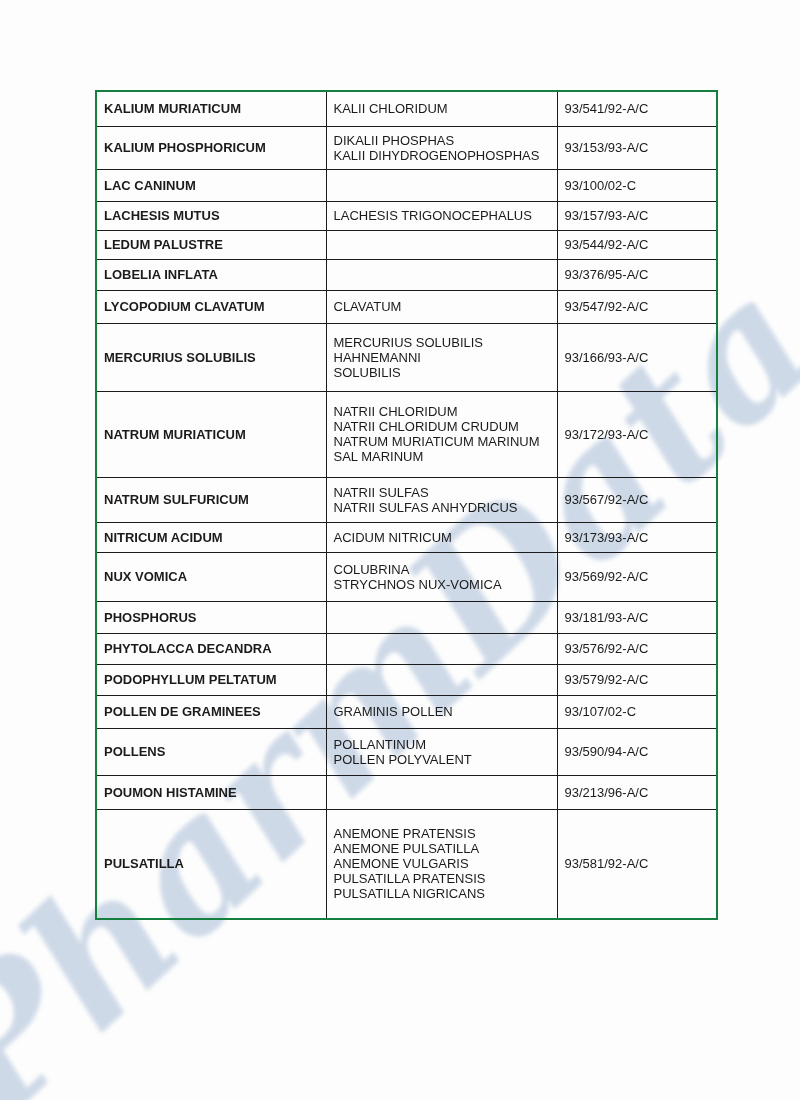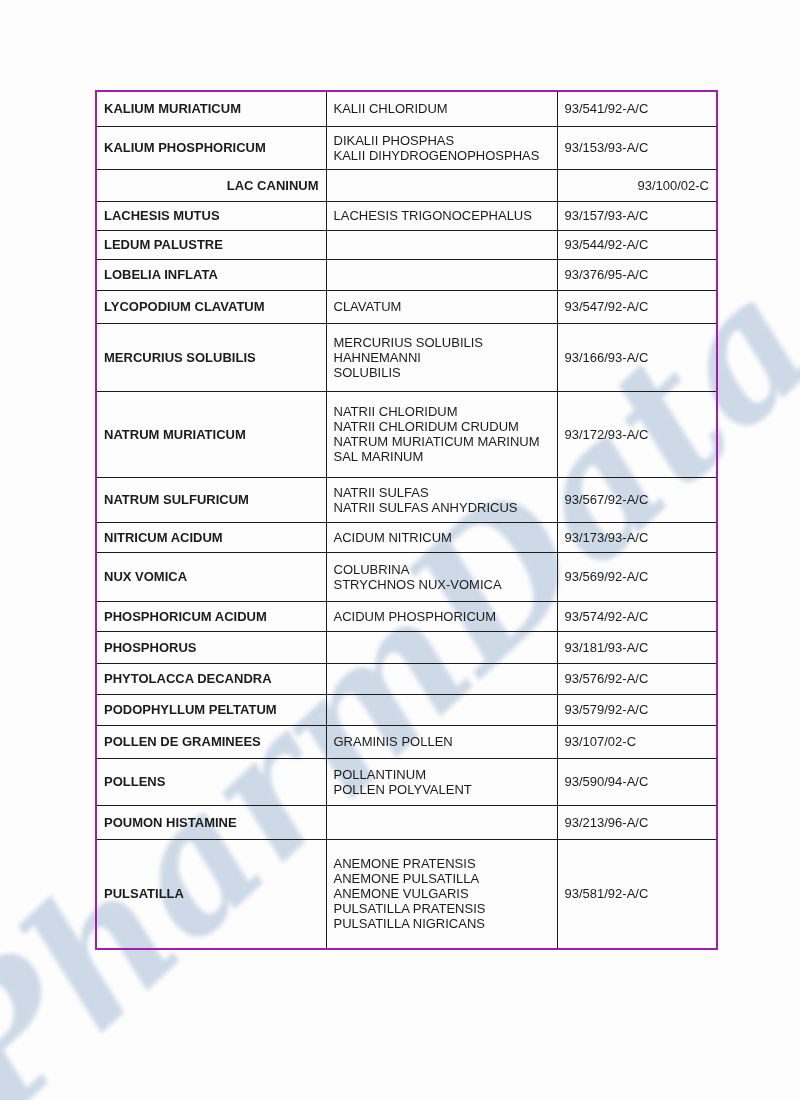--- a/index.html
+++ b/index.html
@@ -43,21 +43,21 @@
     width: 621px;
     border-collapse: collapse;
     table-layout: fixed;
     background: transparent;
     z-index: 1;
   }
   table.registry col.c-name { width: 230px; }
   table.registry col.c-syn  { width: 231px; }
   table.registry col.c-code { width: 160px; }
   table.registry {
-    border: 2px solid #a21caf;
+    border: 2px solid #15803d;
   }
   table.registry td {
     border: 1px solid #1b1b1b;
     padding: 3px 7px;
     vertical-align: middle;
     font-size: 13px;
     line-height: 15px;
     overflow: hidden;
   }
   td.name {
@@ -83,21 +83,21 @@
     <td class="name">KALIUM MURIATICUM</td>
     <td class="syn">KALII CHLORIDUM</td>
     <td class="code">93/541/92-A/C</td>
   </tr>
       <tr style="height: 43px; margin-left: 39px;">
     <td class="name">KALIUM PHOSPHORICUM</td>
     <td class="syn">DIKALII PHOSPHAS
 KALII DIHYDROGENOPHOSPHAS</td>
     <td class="code">93/153/93-A/C</td>
   </tr>
-      <tr style="height: 32px; text-align: right;">
+      <tr style="height: 32px;">
     <td class="name">LAC CANINUM</td>
     <td class="syn"></td>
     <td class="code">93/100/02-C</td>
   </tr>
       <tr style="height: 29px;">
     <td class="name">LACHESIS MUTUS</td>
     <td class="syn">LACHESIS TRIGONOCEPHALUS</td>
     <td class="code">93/157/93-A/C</td>
   </tr>
       <tr style="height: 29px; margin-left: 36px;">
@@ -140,25 +140,20 @@
     <td class="name">NITRICUM ACIDUM</td>
     <td class="syn">ACIDUM NITRICUM</td>
     <td class="code">93/173/93-A/C</td>
   </tr>
       <tr style="height: 49px;">
     <td class="name">NUX VOMICA</td>
     <td class="syn">COLUBRINA
 STRYCHNOS NUX-VOMICA</td>
     <td class="code">93/569/92-A/C</td>
   </tr>
-      <tr style="height: 30px;">
-    <td class="name">PHOSPHORICUM ACIDUM</td>
-    <td class="syn">ACIDUM PHOSPHORICUM</td>
-    <td class="code">93/574/92-A/C</td>
-  </tr>
       <tr style="height: 32px;">
     <td class="name">PHOSPHORUS</td>
     <td class="syn"></td>
     <td class="code">93/181/93-A/C</td>
   </tr>
       <tr style="height: 31px;">
     <td class="name">PHYTOLACCA DECANDRA</td>
     <td class="syn"></td>
     <td class="code">93/576/92-A/C</td>
   </tr>

